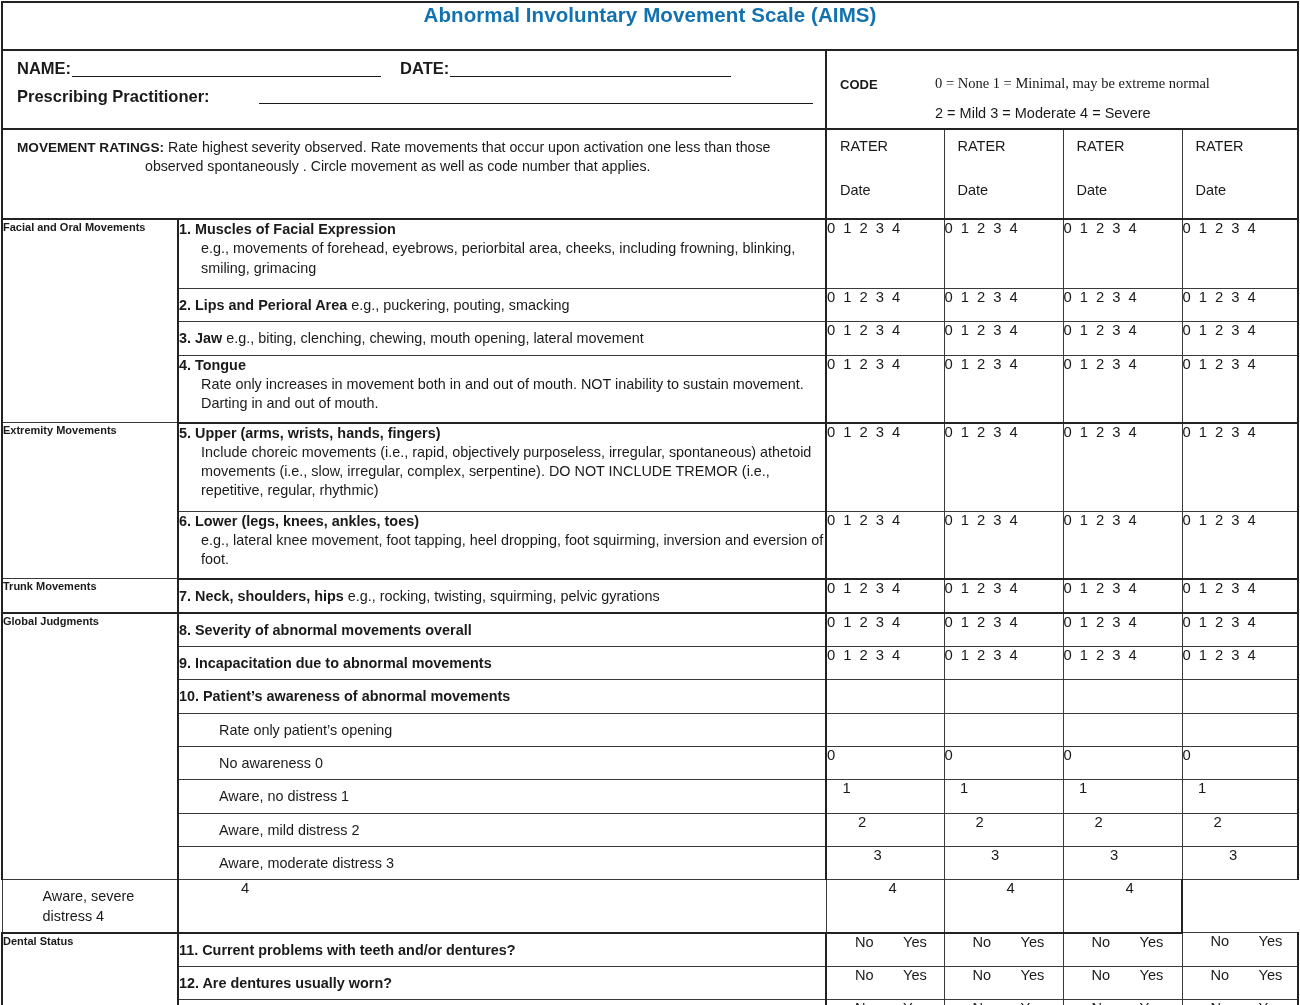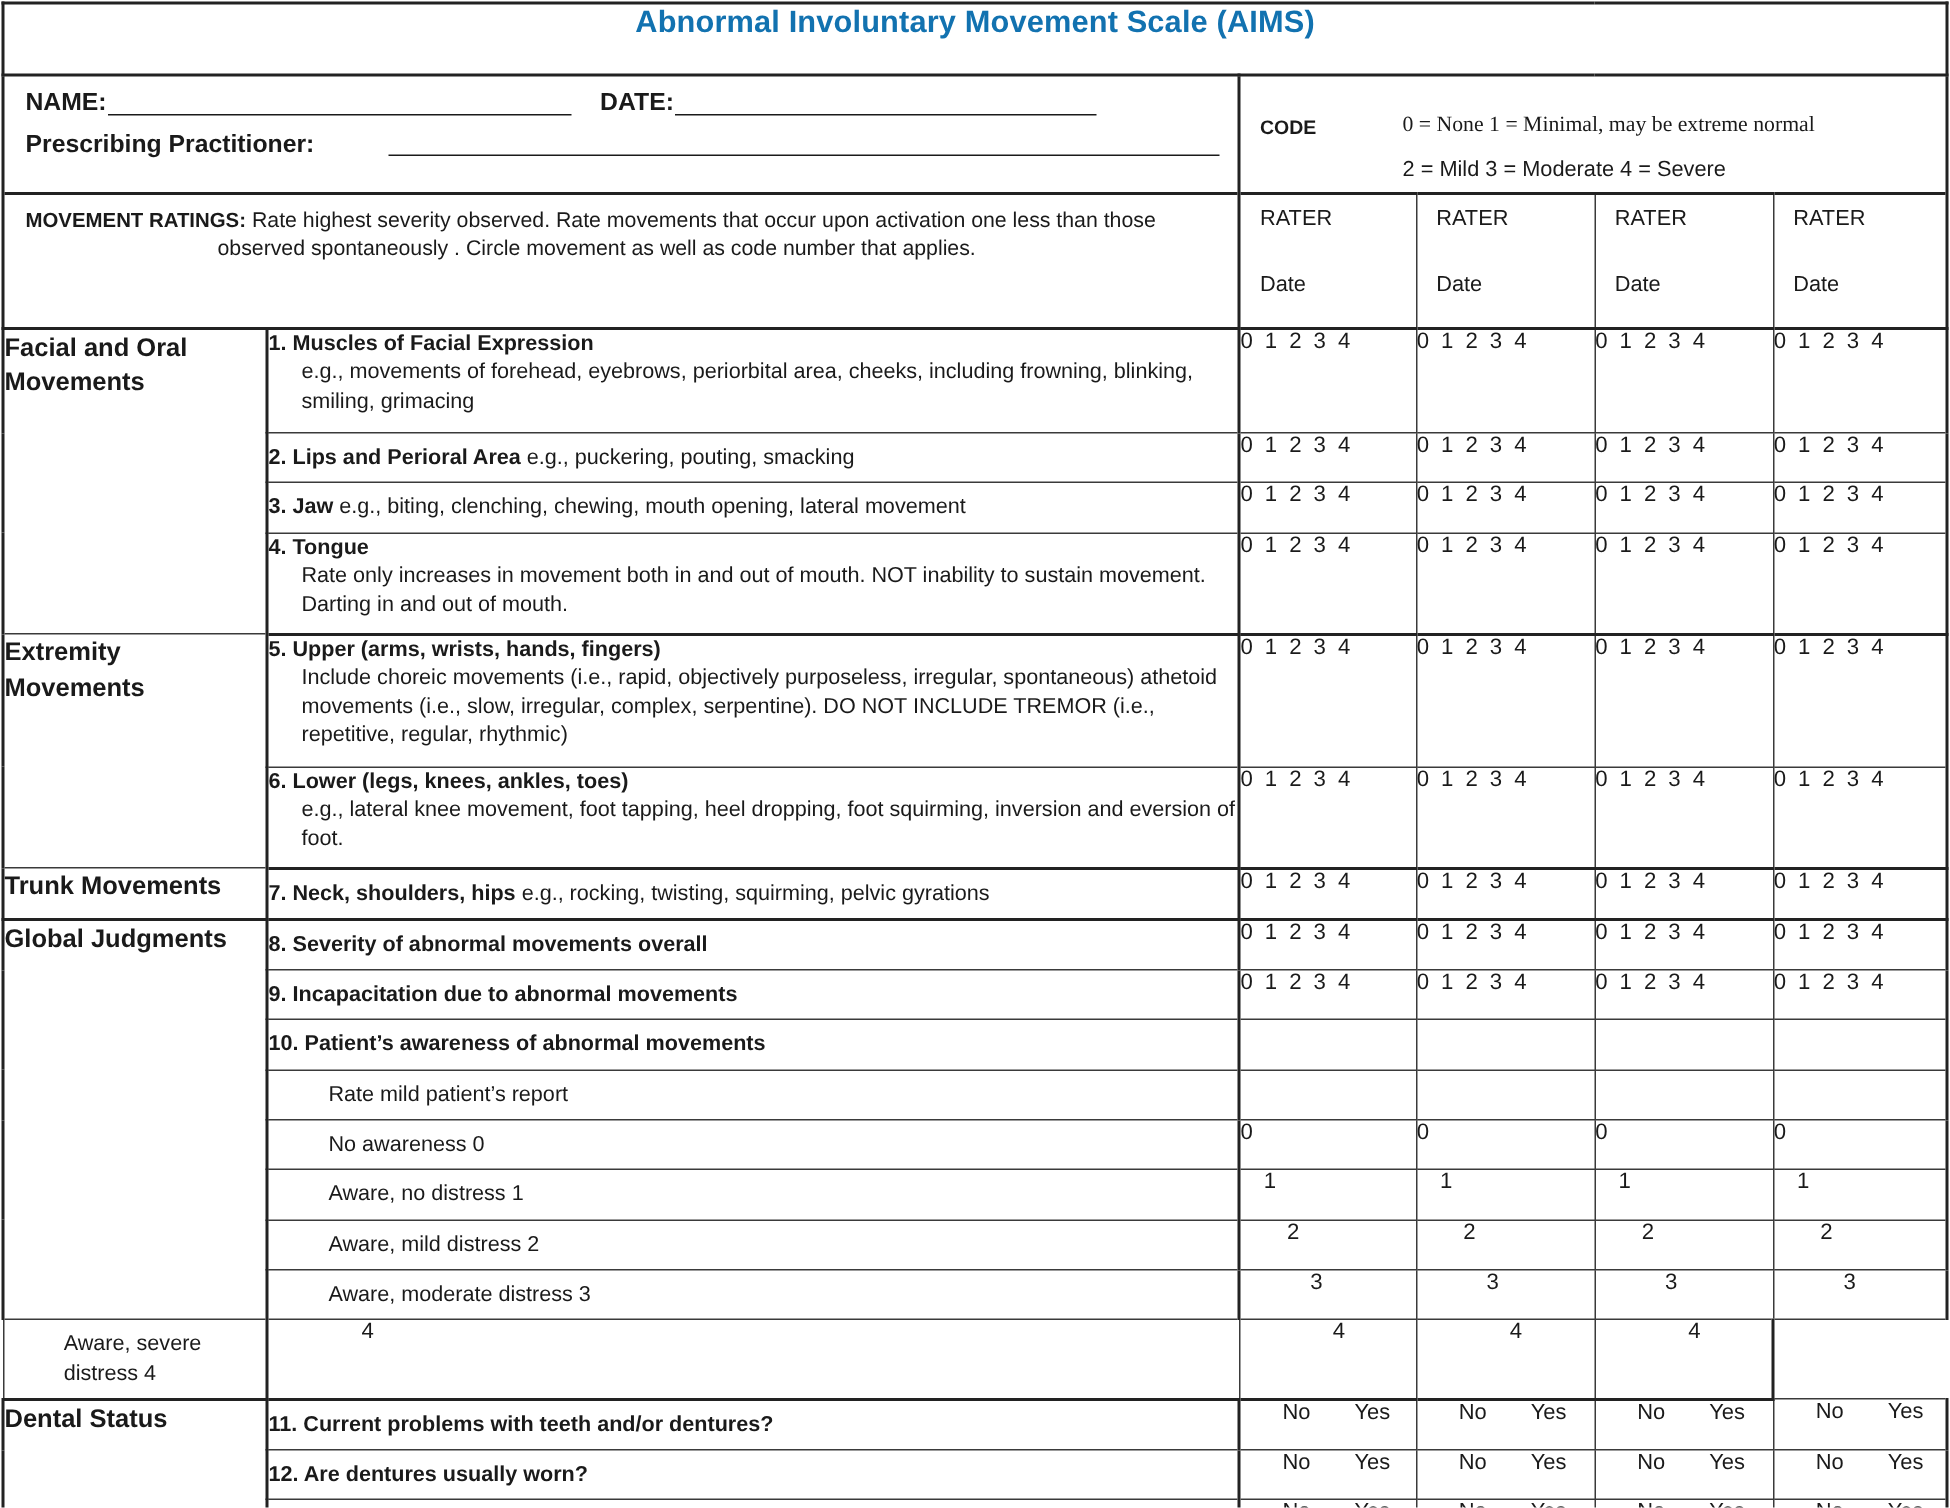--- a/index.html
+++ b/index.html
@@ -105,21 +105,21 @@
     text-indent: -128px;
   }
 
   
   .rater-pad { padding: 9px 0 0 13px; }
   .rater-title { font-size: 14.5px; line-height: 1; }
   .rater-date { font-size: 14.5px; margin-top: 29px; line-height: 1; }
 
   
   .cat {
-    font-size: 17px;
+    font-size: 11px;
     font-weight: bold;
     line-height: 1.38;
     padding: 7px 6px 5px 13px;
   }
 
   
   .item {
     font-size: 14.4px;
     line-height: 1.34;
     padding: 6px 8px 5px 16px;
@@ -357,21 +357,21 @@
       <b>10. Patient’s awareness of abnormal movements</b>
     </td>
     <td class="blank"></td>
     <td class="blank"></td>
     <td class="blank"></td>
     <td class="blank frame-right"></td>
   </tr>
 
   <tr>
     <td class="item plain one-line sep-right">
-      <span>Rate mild patient’s report</span>
+      <span>Rate only patient’s opening</span>
     </td>
     <td class="blank"></td>
     <td class="blank"></td>
     <td class="blank"></td>
     <td class="blank frame-right"></td>
   </tr>
 
   <tr>
     <td class="item plain one-line sep-right">
       <span>No awareness 0</span>

